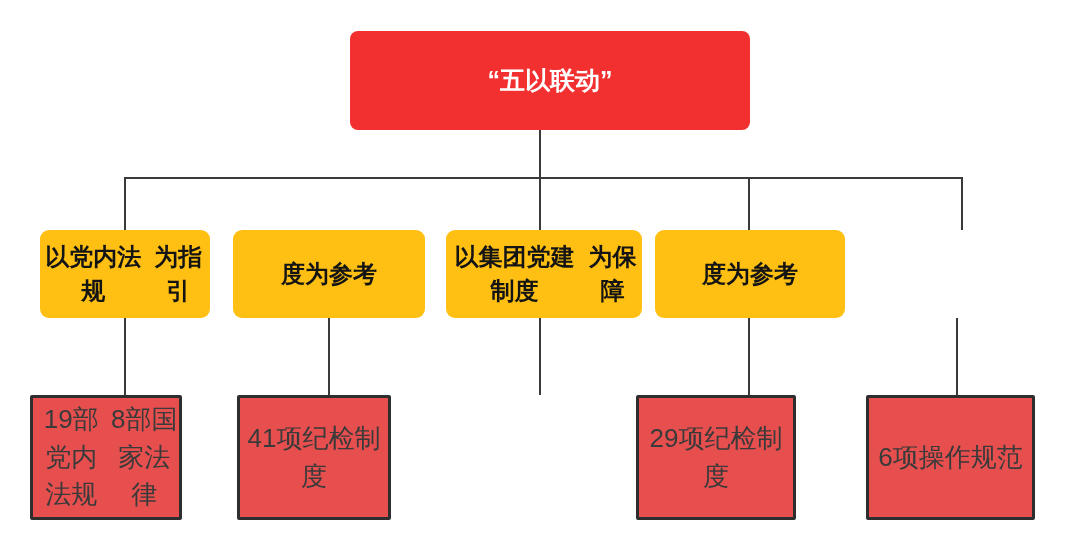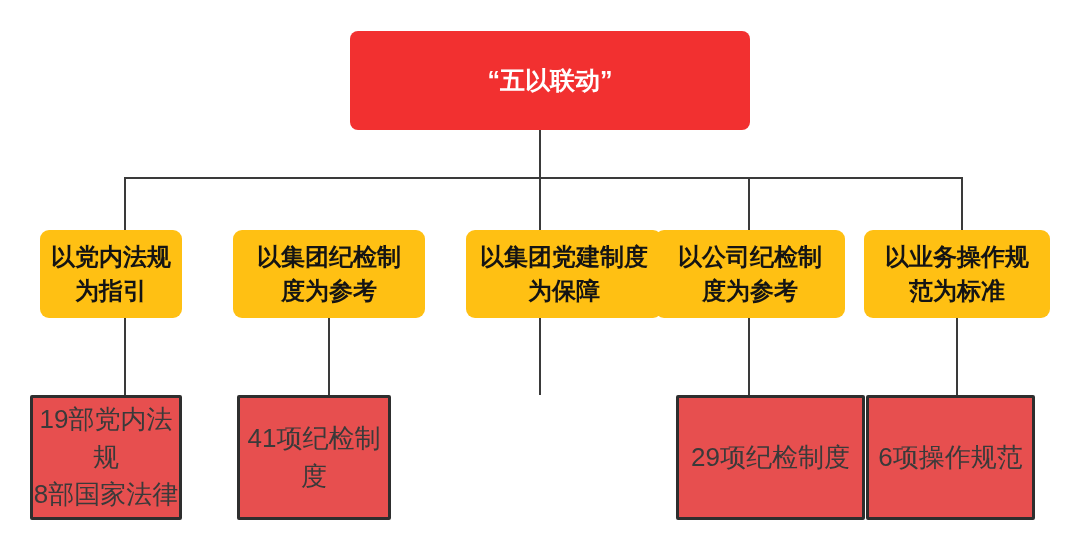--- a/index.html
+++ b/index.html
@@ -5,56 +5,56 @@
   html,body{margin:0;padding:0;background:#ffffff;}
   .canvas{
     position:relative;
     width:1082px;height:551px;
     background:#ffffff;
     font-family:"Liberation Sans","DejaVu Sans",sans-serif;
     overflow:hidden;
   }
   .box{
     position:absolute;
-    display:flex;flex-direction:column;
+    display:flex;flex-direction:row;
     justify-content:center;align-items:center;
     text-align:center;
     box-sizing:border-box;
   }
   
   .root{
     left:350px;top:31px;width:400px;height:99px;
     background:#F23030;border-radius:8px;
     color:#ffffff;font-weight:bold;
   }
   .root .l1{font-size:25px;line-height:1.5;}
   .root .l2{font-size:28px;line-height:1.3;}
   
   .branch{
     top:230px;height:88px;
     background:#FFC013;border-radius:9px;
     color:#141414;font-weight:bold;
     font-size:24px;line-height:1.4;
   }
-  .b1{left:40px;width:142px}
+  .b1{left:40px;width:170px}
   .b2{left:233px;width:192px}
-  .b3{left:466px;width:196px}
+  .b3{left:446px;width:196px}
   .b4{left:655px;width:190px}
   .b5{left:864px;width:186px}
   
   .leaf{
     top:395px;height:125px;
     background:#E74F4F;
     border:3px solid #2E2E2E;border-radius:2px;
     color:#3A3A3A;font-size:26px;line-height:1.45;
   }
   .f1{left:30px;width:152px}
   .f2{left:237px;width:154px}
   .f3{left:443px;width:190px}
-  .f4{left:676px;width:189px}
+  .f4{left:636px;width:160px}
   .f5{left:866px;width:169px}
   
   .line{position:absolute;background:#3A3A3A;}
   .stem{left:539px;top:130px;width:2px;height:48px}
   .hbar{left:124px;top:177px;width:839px;height:2px}
   .d1{left:124px;top:179px;width:2px;height:51px}
   .d3{left:539px;top:179px;width:2px;height:51px}
   .d4{left:748px;top:179px;width:2px;height:51px}
   .d5{left:961px;top:179px;width:2px;height:51px}
   .c1{left:124px;top:318px;width:2px;height:77px}
@@ -82,34 +82,28 @@
   <div class="line c2"></div>
   <div class="line c3"></div>
   <div class="line c4"></div>
   <div class="line c5"></div>
 
   <div class="box branch b1">
     <div>以党内法规</div>
     <div>为指引</div>
   </div>
   <div class="box branch b2">
-    <div>以集团纪检制</div>
     <div>度为参考</div>
   </div>
   <div class="box branch b3">
     <div>以集团党建制度</div>
     <div>为保障</div>
   </div>
   <div class="box branch b4">
-    <div>以公司纪检制</div>
     <div>度为参考</div>
-  </div>
-  <div class="box branch b5">
-    <div>以业务操作规</div>
-    <div>范为标准</div>
   </div>
 
   <div class="box leaf f1">
     <div>19部党内法规</div>
     <div>8部国家法律</div>
   </div>
   <div class="box leaf f2">
     <div>41项纪检制度</div>
   </div>
   <div class="box leaf f4">

